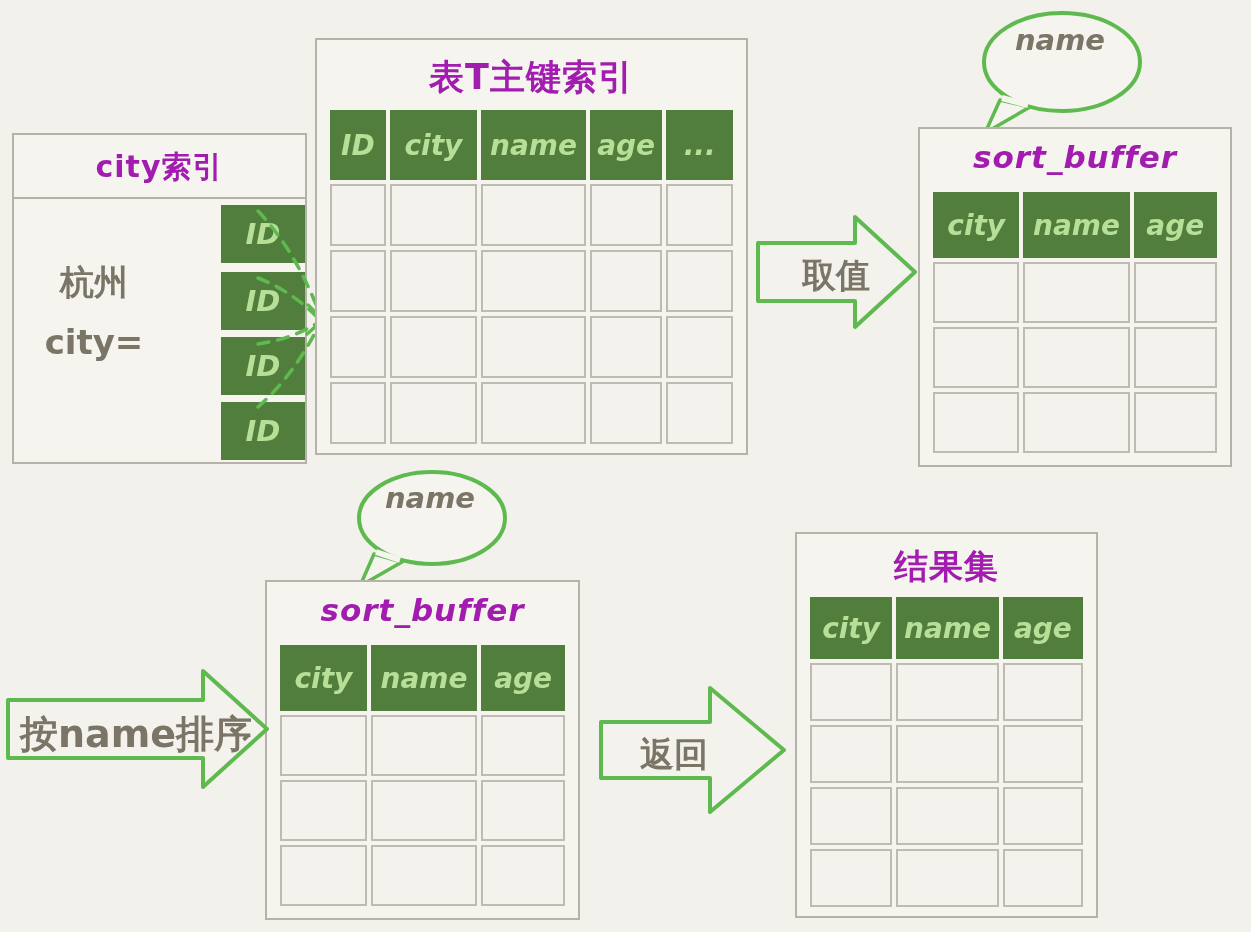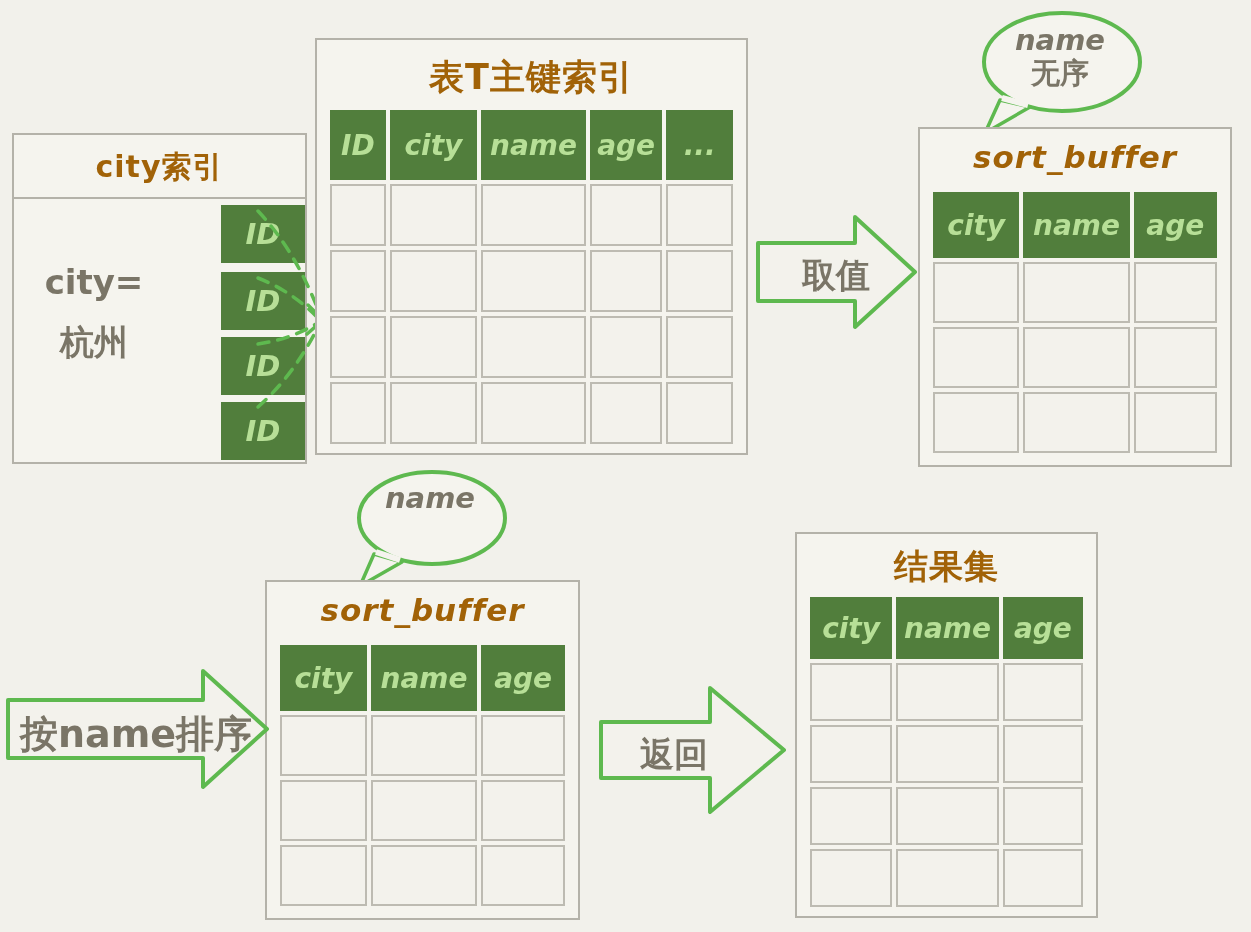--- a/index.html
+++ b/index.html
@@ -12,21 +12,21 @@
     overflow:hidden;
   }
   .panel {
     position:absolute;
     background:#f5f4ee;
     border:2px solid #b4b2a9;
   }
   .tbl-title {
     text-align:center;
     font-weight:600;
-    color:#a16207;
+    color:#a21caf;
     letter-spacing:1px;
   }
   .grid {
     position:absolute;
     left:13px; right:13px;
     display:grid;
     gap:4px;
   }
   .hcell {
     background:#517e3c;
@@ -111,22 +111,22 @@
   #bubble-sorted { left:348px; top:468px; width:164px; height:122px; }
   #bubble-sorted .bubble-text { top:14px; }
   #dash-links { position:absolute; left:253px; top:178px; }
 </style>
 </head>
 <body>
 
 <div class="panel" id="city-index">
   <div class="city-title tbl-title">city索引</div>
   <div class="condition">
+    <div>杭州</div>
     <div>city=</div>
-    <div>杭州</div>
   </div>
   <div class="idcell" style="top:70px">ID</div>
   <div class="idcell" style="top:137px">ID</div>
   <div class="idcell" style="top:202px">ID</div>
   <div class="idcell" style="top:267px">ID</div>
 </div>
 
 <svg id="dash-links" width="80" height="270" viewBox="0 0 80 270">
   <g fill="none" stroke="#5eb94f" stroke-width="3.5" stroke-linecap="round">
     <path d="M 5,33  Q 42,72 66,134" stroke-dasharray="11 9"></path>
@@ -176,21 +176,20 @@
 </div>
 
 <div class="bubble" id="bubble-unsorted">
   <svg width="176" height="132" viewBox="0 0 176 132">
     <ellipse cx="90" cy="56" rx="78" ry="49" fill="#f5f4ee" stroke="#5eb94f" stroke-width="4"></ellipse>
     <path d="M 28,94 L 13,127 L 58,101 Z" fill="#f5f4ee" stroke="#5eb94f" stroke-width="3.5" stroke-linejoin="round"></path>
     <path d="M 30,92 L 56,99" stroke="#f5f4ee" stroke-width="6"></path>
   </svg>
   <div class="bubble-text">
     <div class="latin">name</div>
-    <div>无序</div>
   </div>
 </div>
 
 <div class="panel" id="sb-unsorted">
   <div class="tbl-title">sort_buffer</div>
   <div class="grid">
     <div class="hcell">city</div>
     <div class="hcell">name</div>
     <div class="hcell">age</div>
   <div class="cell"></div>

